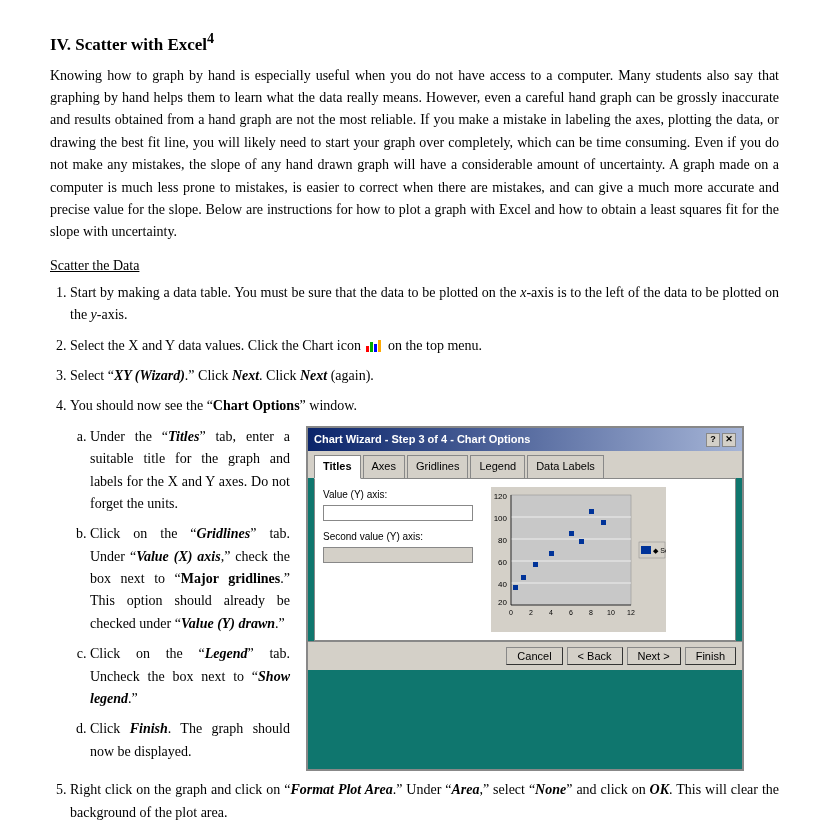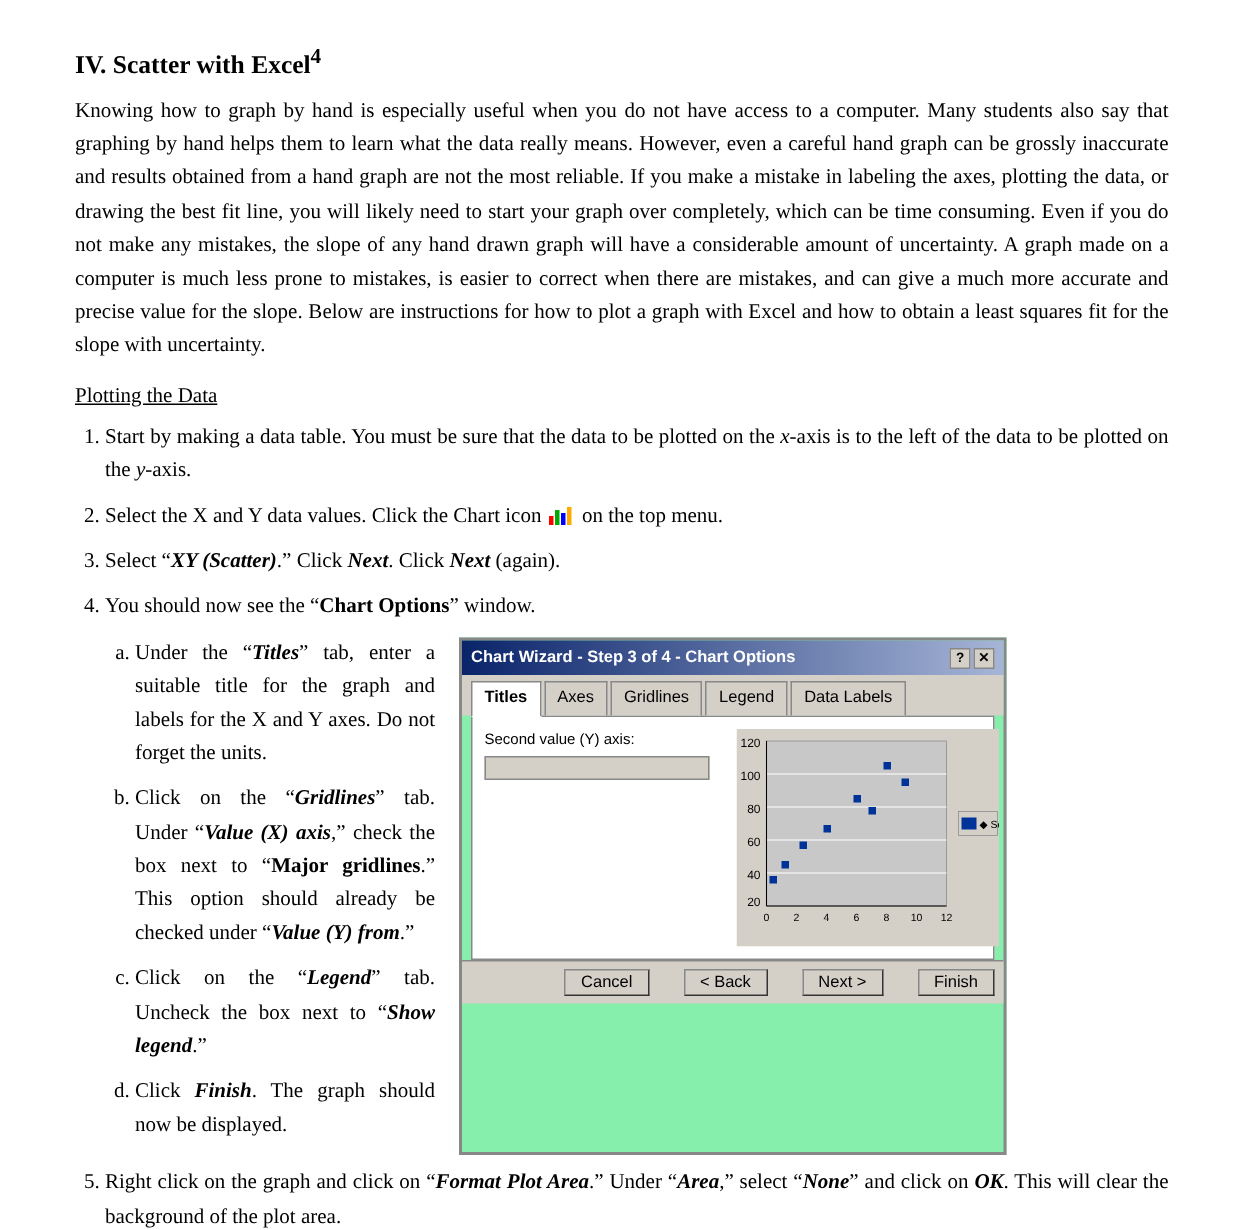--- a/index.html
+++ b/index.html
@@ -51,25 +51,25 @@
       gap: 16px;
       margin: 6px 0;
     }
     .chart-text-col {
       flex: 0 0 220px;
     }
 
     
     .wizard-window {
       border: 2px solid #888;
-      background: #86efac;
+      background: #0f766e;
       font-family: Arial, Helvetica, sans-serif;
       font-size: 11px;
       color: #000;
-      width: 365px;
+      width: 438px;
     }
     .wizard-titlebar {
       background: linear-gradient(to right, #0a246a, #a6b5d7);
       color: #fff;
       font-weight: bold;
       font-size: 11px;
       padding: 3px 6px;
       display: flex;
       justify-content: space-between;
       align-items: center;
@@ -157,21 +157,20 @@
       justify-content: flex-end;
       gap: 4px;
       border-top: 1px solid #888;
     }
     .wizard-btn {
       background: #d4d0c8;
       border: 1px outset #888;
       padding: 2px 10px;
       font-size: 11px;
       cursor: pointer;
-      margin-left: 19px;
     }
     .chart-icon {
       display: inline-block;
       width: 16px;
       height: 12px;
       vertical-align: middle;
       margin: 0 2px;
     }
     .chart-icon-inner {
       display: flex;
@@ -185,52 +184,52 @@
   </style>
 </head>
 <body>
 
 <h1 class="section-title">
   <span>IV. Scatter with Excel</span><sup>4</sup>
 </h1>
 
 <p class="intro-text">Knowing how to graph by hand is especially useful when you do not have access to a computer. Many students also say that graphing by hand helps them to learn what the data really means. However, even a careful hand graph can be grossly inaccurate and results obtained from a hand graph are not the most reliable. If you make a mistake in labeling the axes, plotting the data, or drawing the best fit line, you will likely need to start your graph over completely, which can be time consuming. Even if you do not make any mistakes, the slope of any hand drawn graph will have a considerable amount of uncertainty. A graph made on a computer is much less prone to mistakes, is easier to correct when there are mistakes, and can give a much more accurate and precise value for the slope. Below are instructions for how to plot a graph with Excel and how to obtain a least squares fit for the slope with uncertainty.</p>
 
-<p class="subsection-title">Plotting the Data</p>
+<p class="subsection-title">Scatter the Data</p>
 
 <ol class="main-list">
   <li>
     Start by making a data table.  You must be sure that the data to be plotted on the <em>x</em>-axis is to the left of the data to be plotted on the <em>y</em>-axis.
   </li>
   <li>
     Select the X and Y data values. Click the Chart icon
     <span class="chart-icon">
       <span class="chart-icon-inner">
         <span class="chart-icon-bar" style="height:6px;background:#ff0000;"></span>
         <span class="chart-icon-bar" style="height:10px;background:#00aa00;"></span>
         <span class="chart-icon-bar" style="height:8px;background:#0000ff;"></span>
         <span class="chart-icon-bar" style="height:12px;background:#ffaa00;"></span>
       </span>
     </span>
     on the top menu.
   </li>
   <li>
-    Select “<strong><em>XY (Scatter)</em></strong>.”  Click <strong><em>Next</em></strong>.  Click <strong><em>Next</em></strong> (again).
+    Select “<strong><em>XY (Wizard)</em></strong>.”  Click <strong><em>Next</em></strong>.  Click <strong><em>Next</em></strong> (again).
   </li>
   <li>
     You should now see the “<strong>Chart Options</strong>” window.
 
     <div class="chart-area" style="margin-top:8px;">
       <div class="chart-text-col">
         <ol class="alpha-list">
           <li>
             Under the “<strong><em>Titles</em></strong>” tab, enter a suitable title for the graph and labels for the X and Y axes.  Do not forget the units.
           </li>
           <li style="margin-top:8px;">
-            Click on the “<strong><em>Gridlines</em></strong>” tab.  Under “<strong><em>Value (X) axis</em></strong>,” check the box next to “<strong>Major gridlines</strong>.”  This option should already be checked under “<strong><em>Value (Y) from</em></strong>.”
+            Click on the “<strong><em>Gridlines</em></strong>” tab.  Under “<strong><em>Value (X) axis</em></strong>,” check the box next to “<strong>Major gridlines</strong>.”  This option should already be checked under “<strong><em>Value (Y) drawn</em></strong>.”
           </li>
           <li style="margin-top:8px;">
             Click on the “<strong><em>Legend</em></strong>” tab. Uncheck the box next to “<em><strong>Show legend</strong></em>.”
           </li>
           <li style="margin-top:8px;">
             Click <em><strong>Finish</strong></em>. The graph should now be displayed.
           </li>
         </ol>
       </div>
 
@@ -245,20 +244,24 @@
         <div class="wizard-tabs">
           <div class="wizard-tab active">Titles</div>
           <div class="wizard-tab">Axes</div>
           <div class="wizard-tab">Gridlines</div>
           <div class="wizard-tab">Legend</div>
           <div class="wizard-tab">Data Labels</div>
         </div>
         <div class="wizard-body">
           <div class="wizard-fields">
             <div class="wizard-field-row">
+              <div class="wizard-field-label">Value (Y) axis:</div>
+              <input class="wizard-input" type="text" value="" style="">
+            </div>
+            <div class="wizard-field-row">
               <div class="wizard-field-label">Second value (Y) axis:</div>
               <input class="wizard-input disabled" type="text" value="" disabled="" style="">
             </div>
           </div>
 
           <div class="wizard-chart-preview">
             <svg width="175" height="145">
 
               <rect x="0" y="0" width="175" height="145" fill="#d4d0c8"></rect>
 

